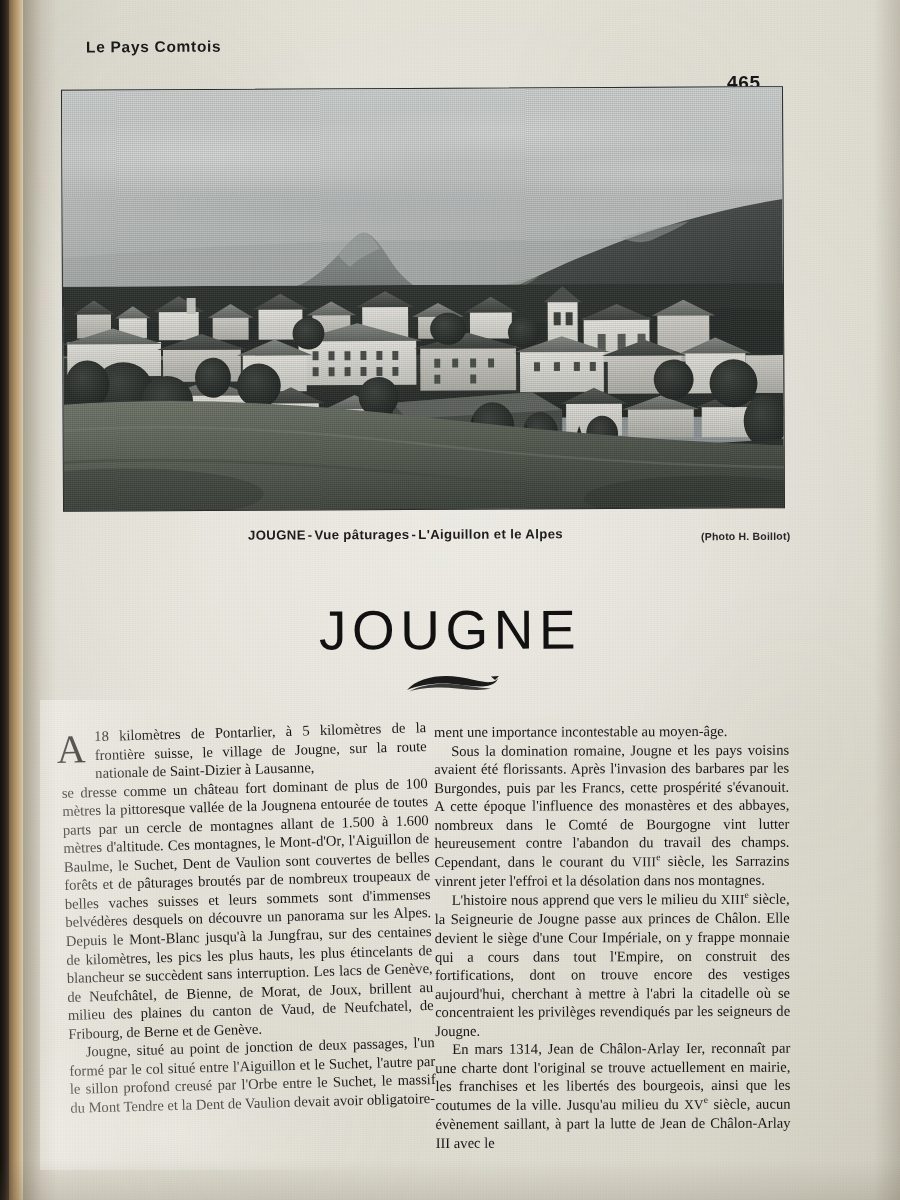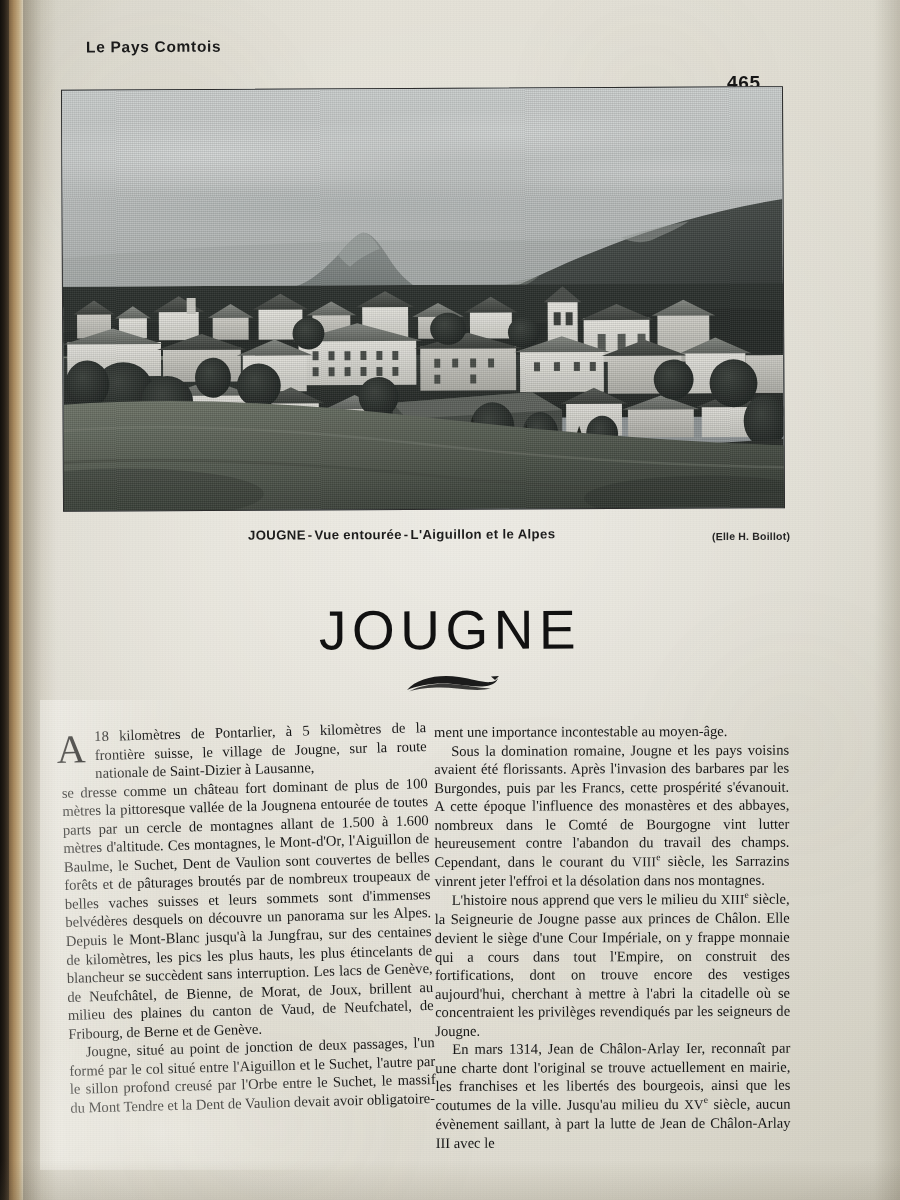--- a/index.html
+++ b/index.html
@@ -577,23 +577,23 @@
         <ellipse cx="60" cy="104" rx="140" ry="26" fill="#2f352e" opacity="0.35"></ellipse>
         <ellipse cx="640" cy="110" rx="120" ry="22" fill="#2a302a" opacity="0.35"></ellipse>
       </svg>
 
       <div class="photo-tone"></div>
       <div class="photo-grain"></div>
     </div>
   </div>
 
   <div class="caption">
-    <span>JOUGNE</span><span class="sep">-</span><span>Vue entourée</span><span class="sep">-</span><span>L'Aiguillon et le Alpes</span>
+    <span>JOUGNE</span><span class="sep">-</span><span>Vue pâturages</span><span class="sep">-</span><span>L'Aiguillon et le Alpes</span>
   </div>
-  <div class="photo-credit">(Elle H. Boillot)</div>
+  <div class="photo-credit">(Photo H. Boillot)</div>
 
   <div class="article-title">JOUGNE</div>
 
   <div class="ornament">
     <svg width="110" height="34" viewBox="0 0 110 34" aria-hidden="true">
       <path d="M12,22 C22,10 44,6 64,9 C78,11 88,15 96,14 C101,13.4 103,11 103,9
                C103,12.5 100,16 94,17.5 C84,20 70,17 58,16 C40,14.5 24,17 12,22 Z" fill="#1b1b1b"></path>
       <path d="M14,23.5 C26,17 44,14.5 62,16.5 C76,18 88,21 96,20
                C88,23 76,22 62,20.5 C44,18.5 26,20 14,23.5 Z" fill="#1b1b1b" opacity="0.85"></path>
       <path d="M96,8.5 L104,8 L100,12 Z" fill="#1b1b1b"></path>

